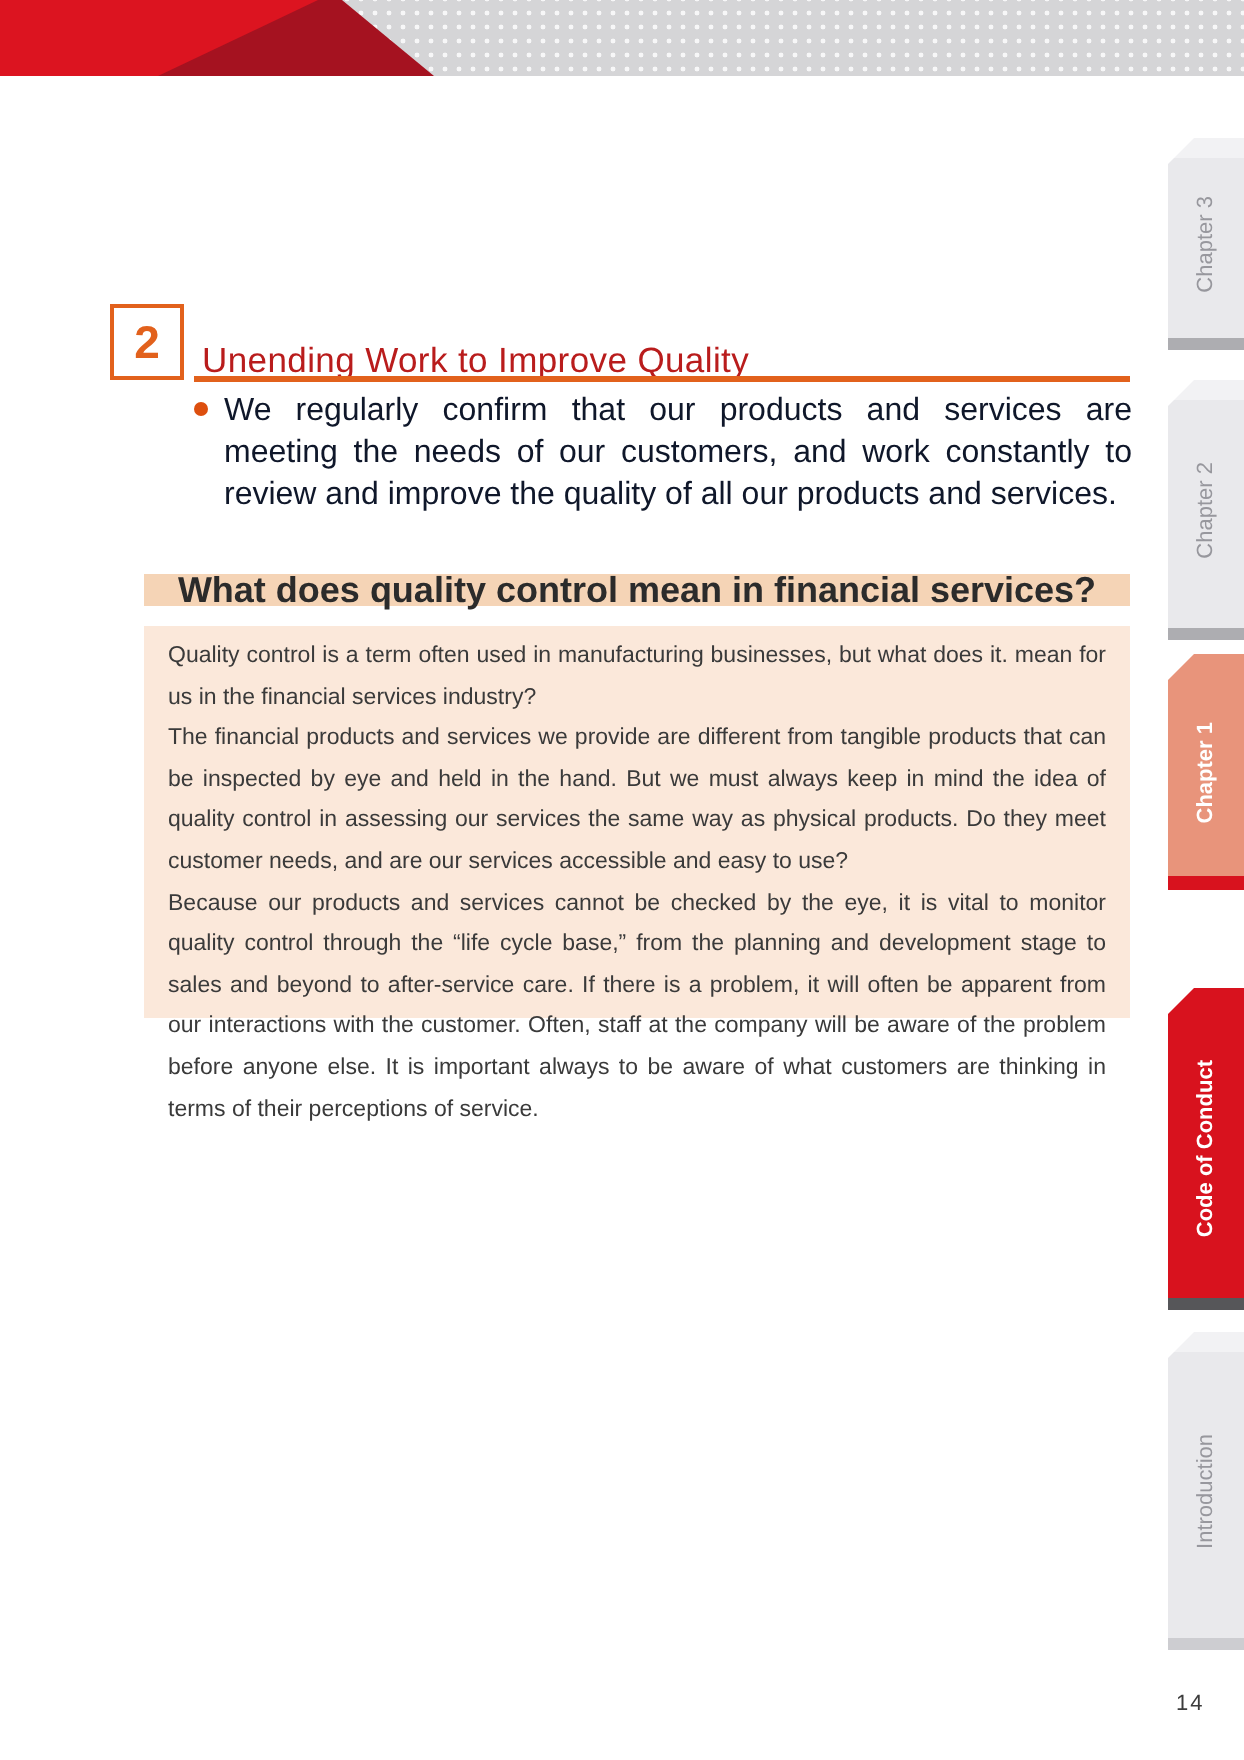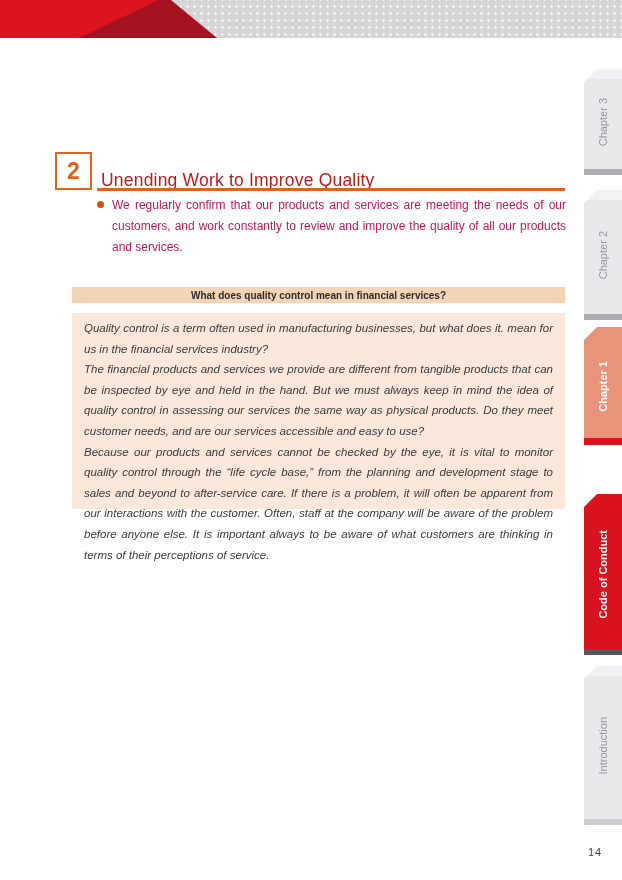--- a/index.html
+++ b/index.html
@@ -54,38 +54,37 @@
 
   
   .bullet-dot {
     position: absolute; left: 97px; top: 201px;
     width: 7px; height: 7px; border-radius: 50%;
     background: #dd4f0e;
   }
   .bullet-text {
     position: absolute; left: 112px; top: 195px;
     width: 454px;
-    font-size: 12px; line-height: 21px; color: #be185d;
+    font-size: 16px; line-height: 21px; color: #0f172a;
     text-align: justify;
   }
 
   
   .check-header {
     position: absolute; left: 72px; top: 287px;
     width: 493px; height: 16px;
     background: #f5d4b6;
     display: flex; align-items: center; justify-content: center;
-    font-size: 10px; font-weight: bold; color: #2b2b2b;
+    font-size: 18px; font-weight: bold; color: #2b2b2b;
   }
   .check-body {
     position: absolute; left: 72px; top: 313px;
     width: 493px; height: 196px;
     background: #fbe8da;
     padding: 5px 12px 0 12px;
-    font-style: italic;
   }
   .check-body p {
     font-size: 11.5px; line-height: 20.6px; color: #3a3a3a;
     text-align: justify;
   }
   .check-badge {
     position: absolute; left: 52px; top: 273px;
     width: 47px; height: 47px; border-radius: 50%;
     background: radial-gradient(circle at 40% 32%, #ef5240 0%, #dd2517 55%, #c2150e 100%);
     z-index: 3;

